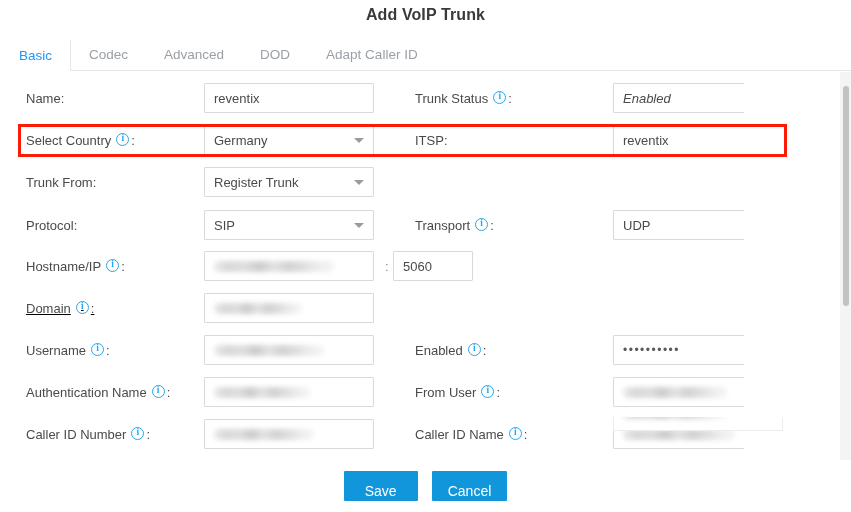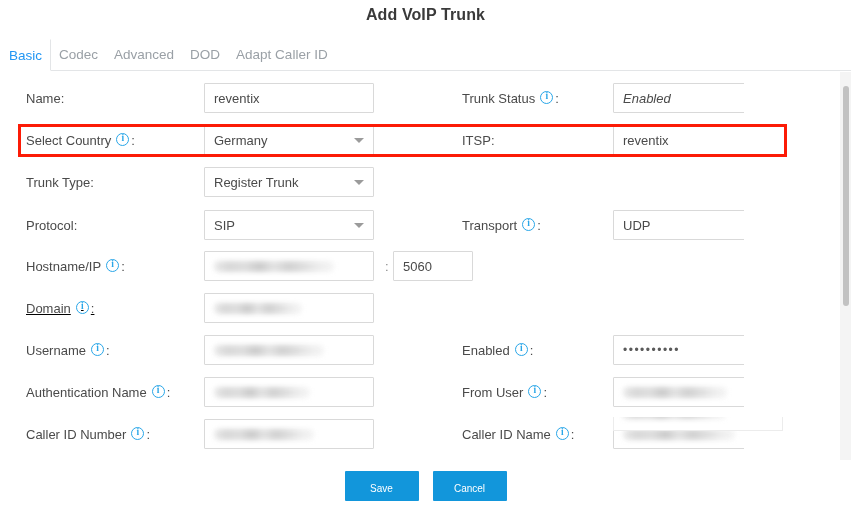--- a/index.html
+++ b/index.html
@@ -33,21 +33,21 @@
     top: 39px; left: 0; width: 851px; height: 32px;
     border-bottom: 1px solid #e3e5e7;
     display: flex;
     align-items: stretch;
   }
   .tab {
     position: relative;
     display: flex;
     align-items: center;
     justify-content: flex-end;
-    padding: 0 8px;
+    padding: 0 18px;
     font-size: 13.5px;
     color: #9aa0a6;
     background: transparent;
     cursor: pointer;
     white-space: nowrap;
   }
   .tab.active {
     color: #2196f3;
     background: #ffffff;
     border-left: 1px solid #e3e5e7;
@@ -66,21 +66,21 @@
     overflow: hidden;
   }
 
   .row {
     position: absolute;
     height: 30px;
     display: flex;
     align-items: center;
   }
   .col-l { left: 26px; }
-  .col-r { left: 462px; }
+  .col-r { left: 415px; }
 
   .lbl {
     font-size: 13px;
     color: #4a4a4a;
     white-space: nowrap;
     display: flex;
     align-items: center;
   }
 
   
@@ -204,21 +204,21 @@
     align-items: center;
     justify-content: center;
     gap: 14px;
   }
   .btn {
     min-width: 74px;
     height: 30px;
     border: none;
     background: #1296db;
     color: #ffffff;
-    font-size: 10px;
+    font-size: 14px;
     font-family: "Liberation Sans", sans-serif;
     cursor: pointer;
     padding: 12px 16px;
     border-radius: 1px;
   }
 
   
   .scrollbar-track {
     position: absolute;
     right: 0; top: 72px;
@@ -297,21 +297,21 @@
 
     <div class="row col-r" style="top:54px;">
       <span class="lbl">ITSP:</span>
     </div>
     <div class="field f-r" style="top:54px;">
       <span>reventix</span>
       <span class="caret"></span>
     </div>
 
     <div class="row col-l" style="top:96px;">
-      <span class="lbl">Trunk Type:</span>
+      <span class="lbl">Trunk From:</span>
     </div>
     <div class="field f-l" style="top:96px;">
       <span>Register Trunk</span>
       <span class="caret"></span>
     </div>
 
     <div class="row col-l" style="top:139px;">
       <span class="lbl">Protocol:</span>
     </div>
     <div class="field f-l" style="top:139px;">

